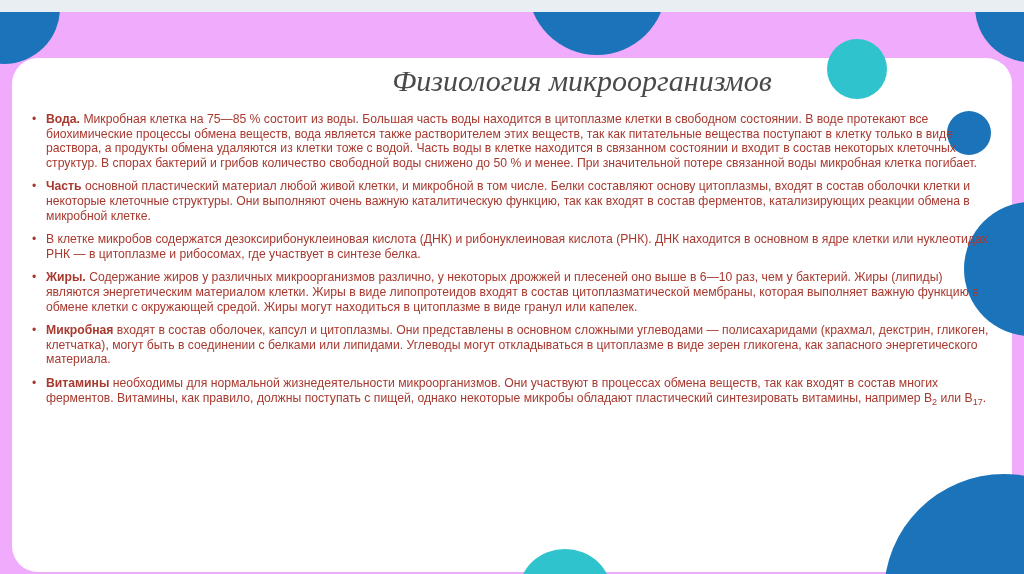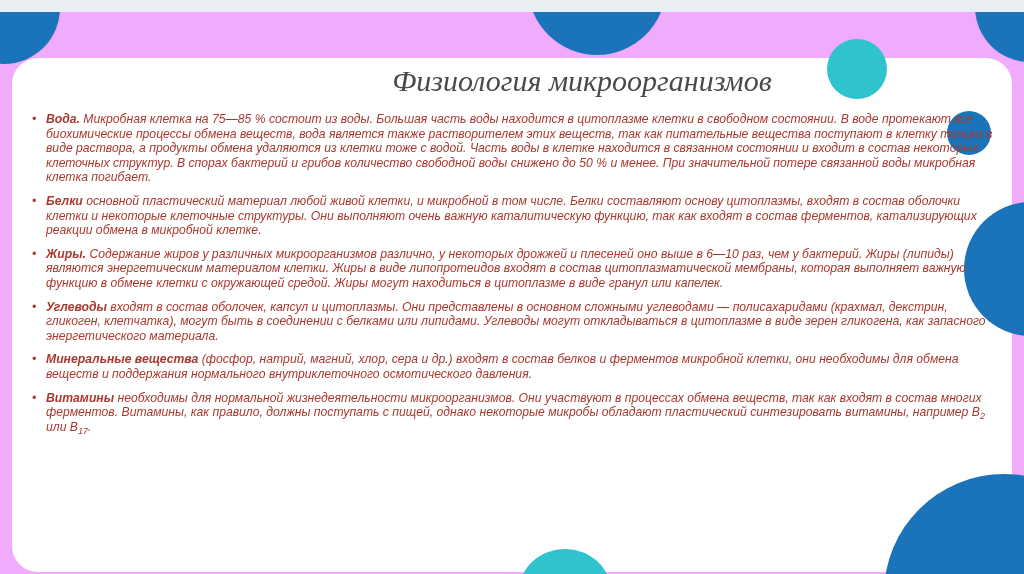--- a/index.html
+++ b/index.html
@@ -37,21 +37,20 @@
     font-size: 30px;
     color: #4a4a4a;
     z-index: 3;
   }
 
   .content {
     position: absolute;
     left: 30px; top: 100px;
     width: 968px;
     z-index: 3;
-    font-style: italic;
   }
   ul.bullets { list-style: none; margin: 0; padding: 0; }
   ul.bullets li {
     position: relative;
     padding-left: 16px;
     margin-bottom: 9px;
     font-size: 12.2px;
     line-height: 14.6px;
     color: #a8392f;
   }
@@ -82,34 +81,34 @@
 
   <div class="title">Физиология микроорганизмов</div>
 
   <div class="content">
     <ul class="bullets">
       <li>
         <span class="lead">Вода.</span>
         <span>Микробная клетка на 75—85 % состоит из воды. Большая часть воды находится в цитоплазме клетки в свободном состоянии. В воде протекают все биохимические процессы обмена веществ, вода является также растворителем этих веществ, так как питательные вещества поступают в клетку только в виде раствора, а продукты обмена удаляются из клетки тоже с водой. Часть воды в клетке находится в связанном состоянии и входит в состав некоторых клеточных структур. В спорах бактерий и грибов количество свободной воды снижено до 50 % и менее. При значительной потере связанной воды микробная клетка погибает.</span>
       </li>
       <li>
-        <span class="lead">Белки</span>
+        <span class="lead">Часть</span>
         <span>основной пластический материал любой живой клетки, и микробной в том числе. Белки составляют основу цитоплазмы, входят в состав оболочки клетки и некоторые клеточные структуры. Они выполняют очень важную каталитическую функцию, так как входят в состав ферментов, катализирующих реакции обмена в микробной клетке.</span>
+      </li>
+      <li>
+        <span class="lead"></span>
+        <span>В клетке микробов содержатся дезоксирибонуклеиновая кислота (ДНК) и рибонуклеиновая кислота (РНК). ДНК находится в основном в ядре клетки или нуклеотидах, РНК — в цитоплазме и рибосомах, где участвует в синтезе белка.</span>
       </li>
       <li>
         <span class="lead">Жиры.</span>
         <span>Содержание жиров у различных микроорганизмов различно, у некоторых дрожжей и плесеней оно выше в 6—10 раз, чем у бактерий. Жиры (липиды) являются энергетическим материалом клетки. Жиры в виде липопротеидов входят в состав цитоплазматической мембраны, которая выполняет важную функцию в обмене клетки с окружающей средой. Жиры могут находиться в цитоплазме в виде гранул или капелек.</span>
       </li>
       <li>
-        <span class="lead">Углеводы</span>
+        <span class="lead">Микробная</span>
         <span>входят в состав оболочек, капсул и цитоплазмы. Они представлены в основном сложными углеводами — полисахаридами (крахмал, декстрин, гликоген, клетчатка), могут быть в соединении с белками или липидами. Углеводы могут откладываться в цитоплазме в виде зерен гликогена, как запасного энергетического материала.</span>
-      </li>
-      <li>
-        <span class="lead">Минеральные вещества</span>
-        <span>(фосфор, натрий, магний, хлор, сера и др.) входят в состав белков и ферментов микробной клетки, они необходимы для обмена веществ и поддержания нормального внутриклеточного осмотического давления.</span>
       </li>
       <li>
         <span class="lead">Витамины</span>
         <span>необходимы для нормальной жизнедеятельности микроорганизмов. Они участвуют в процессах обмена веществ, так как входят в состав многих ферментов. Витамины, как правило, должны поступать с пищей, однако некоторые микробы обладают пластический синтезировать витамины, например В</span><sub>2</sub><span> или В</span><sub>17</sub><span>.</span>
       </li>
     </ul>
   </div>
 
 </div>
 

